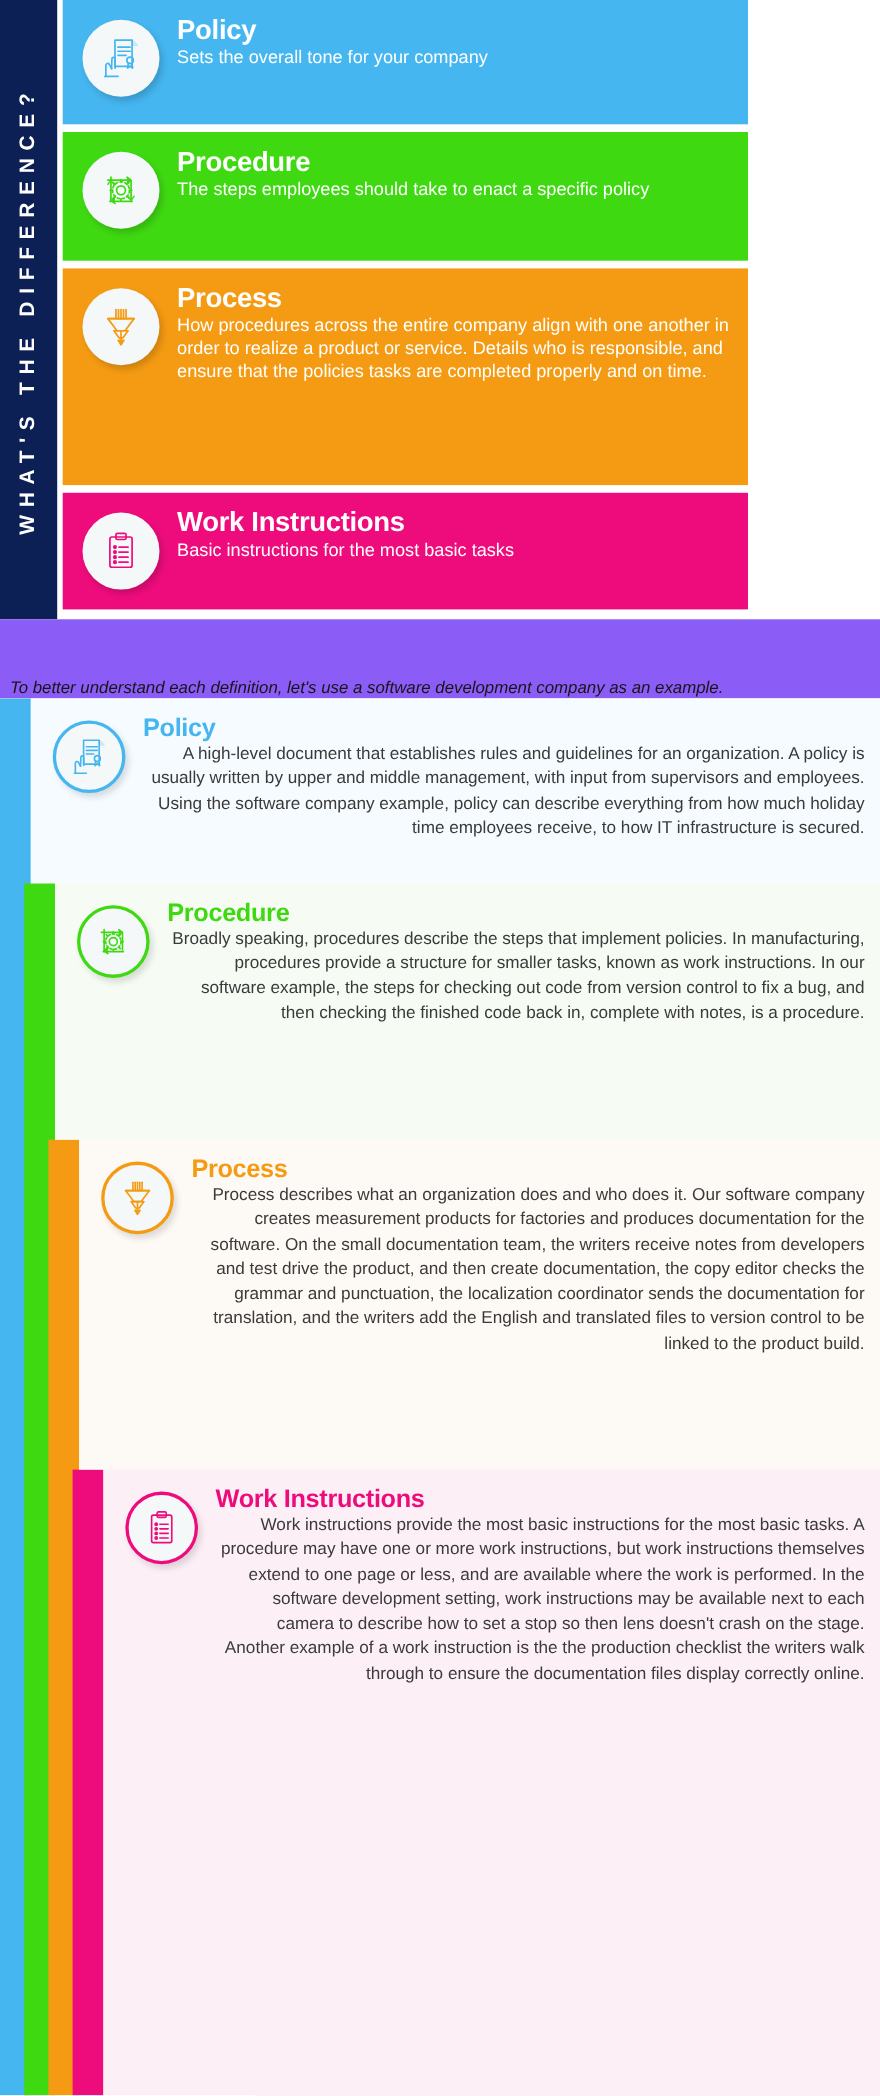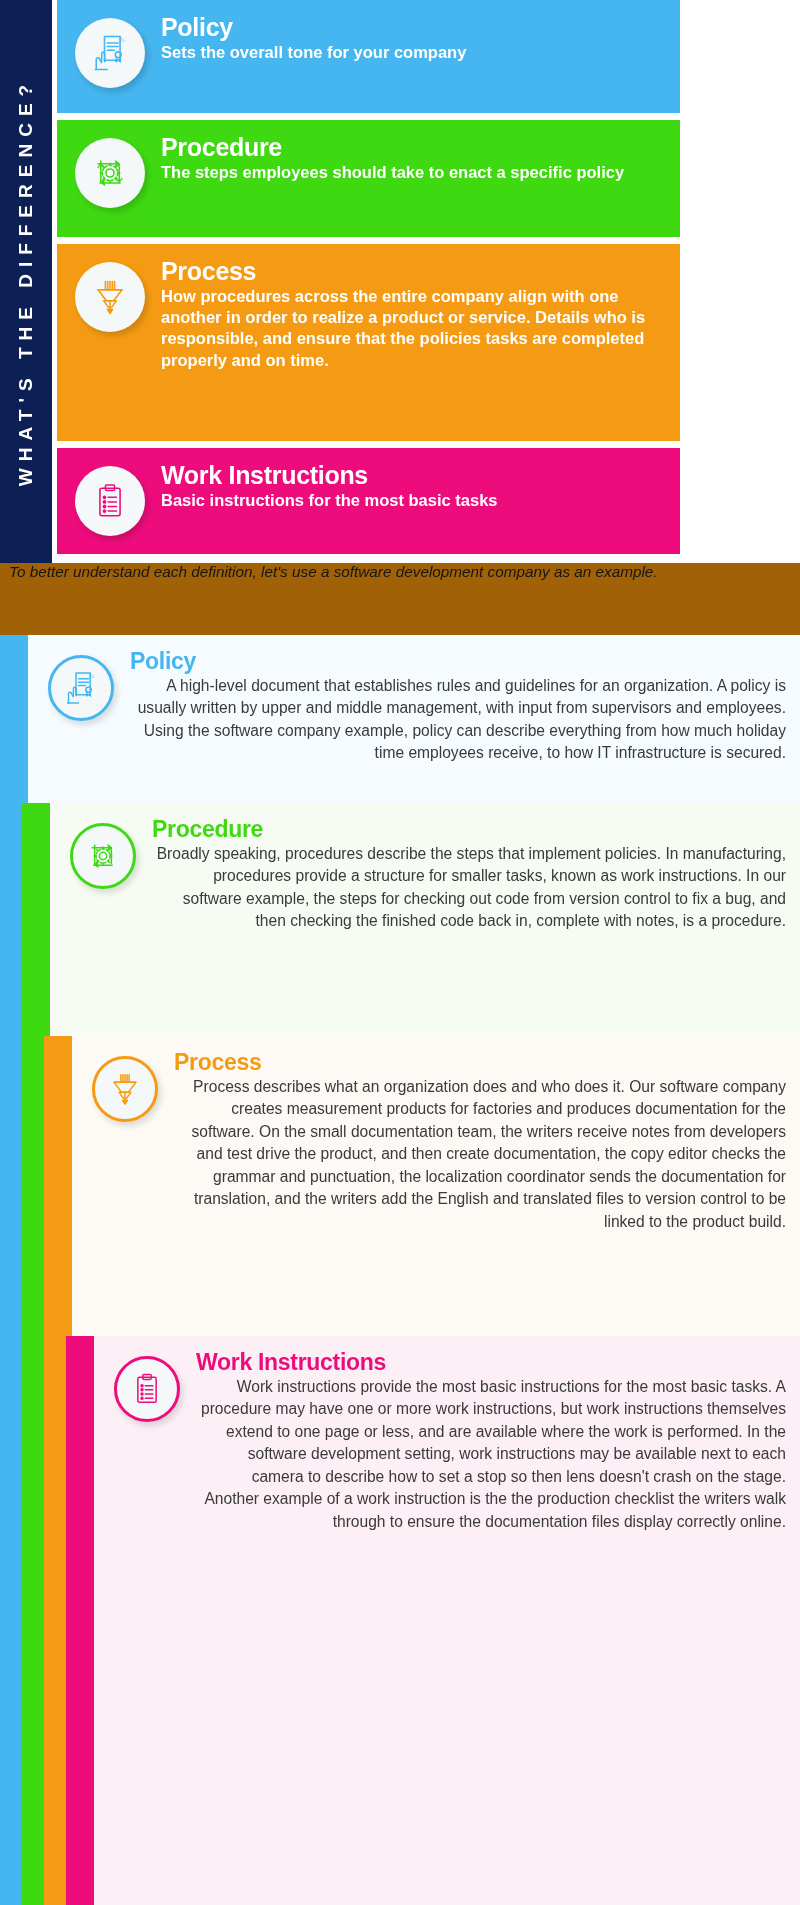--- a/index.html
+++ b/index.html
@@ -89,32 +89,32 @@
     font-size: 25px;
     font-weight: bold;
     line-height: 1.05;
     letter-spacing: -0.3px;
     margin-bottom: 2px;
   }
   .tcard .tdesc {
     color: #ffffff;
     font-size: 16.5px;
     line-height: 1.28;
-    font-weight: 700;
+    font-weight: 400;
   }
 
   
   #divider-note {
     position: absolute;
     left: 0; top: 563px;
     width: 800px;
     height: 72px;
     display: flex;
-    align-items: flex-start;
-    background: #a16207;
+    align-items: flex-end;
+    background: #8b5cf6;
   }
   #divider-note .note {
     font-style: italic;
     font-size: 15.3px;
     color: #161616;
     padding-left: 9px;
     font-family: "Liberation Sans", sans-serif;
   }
 
   

